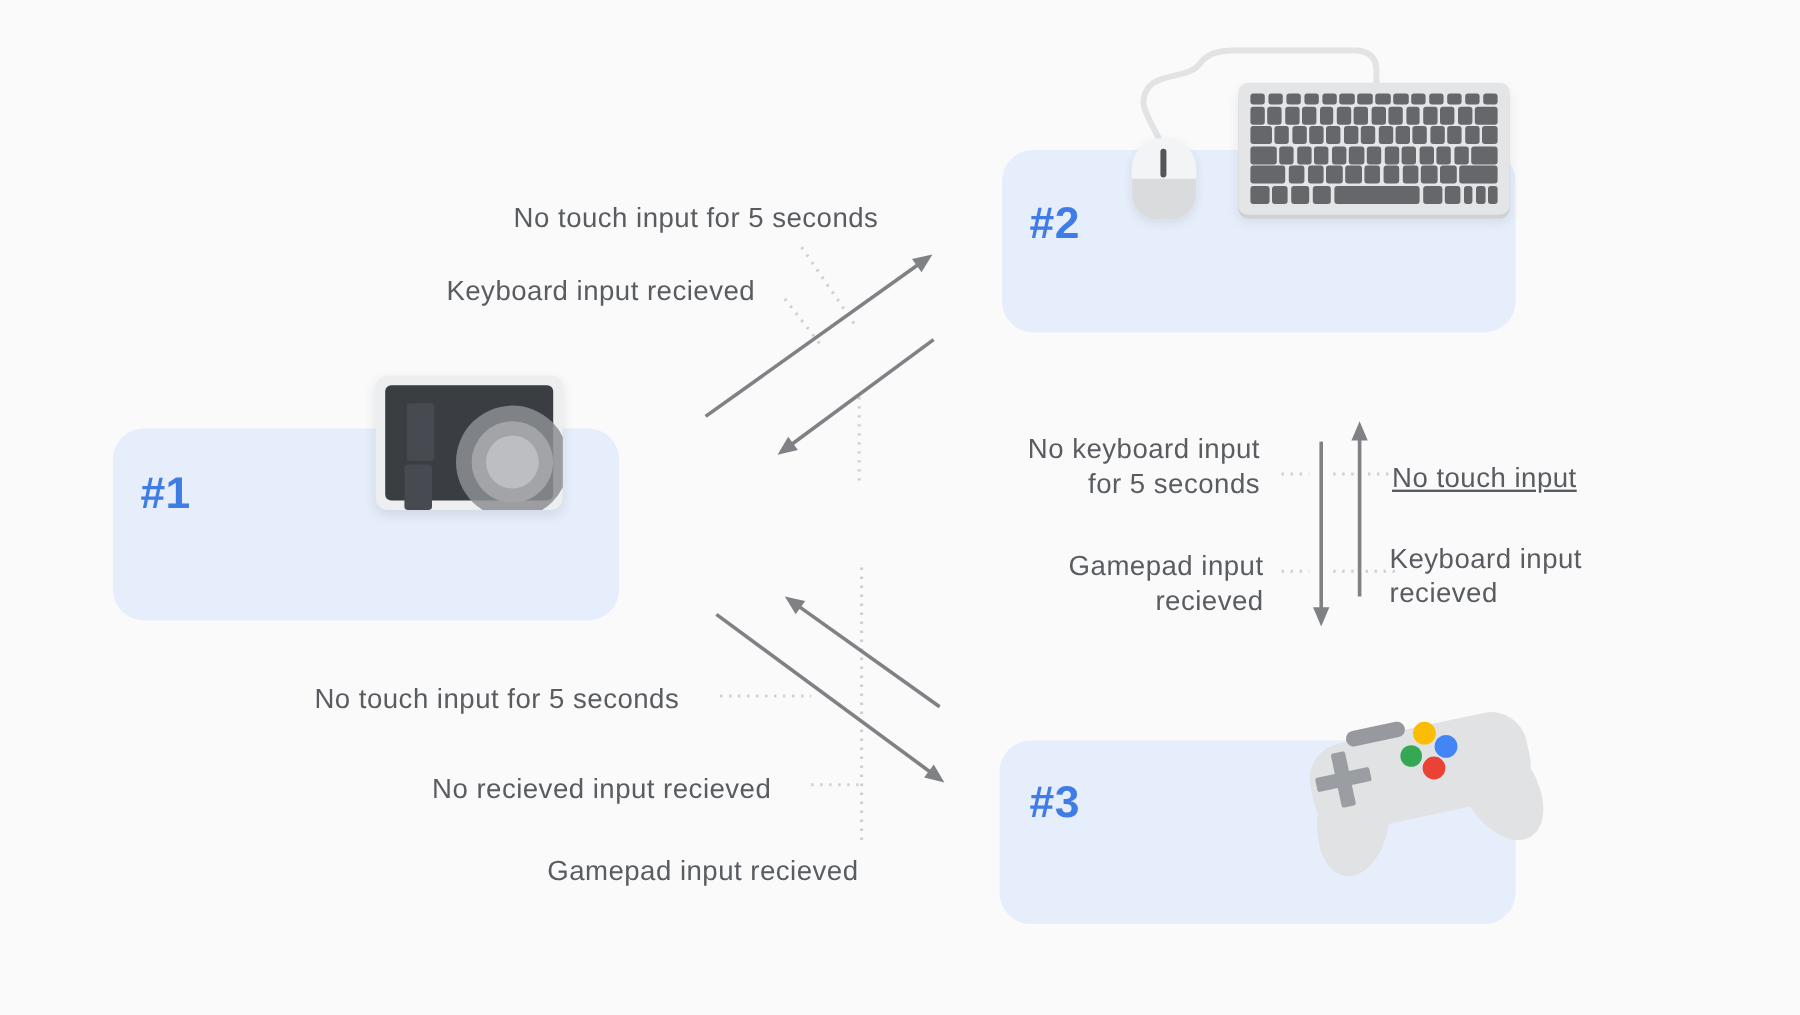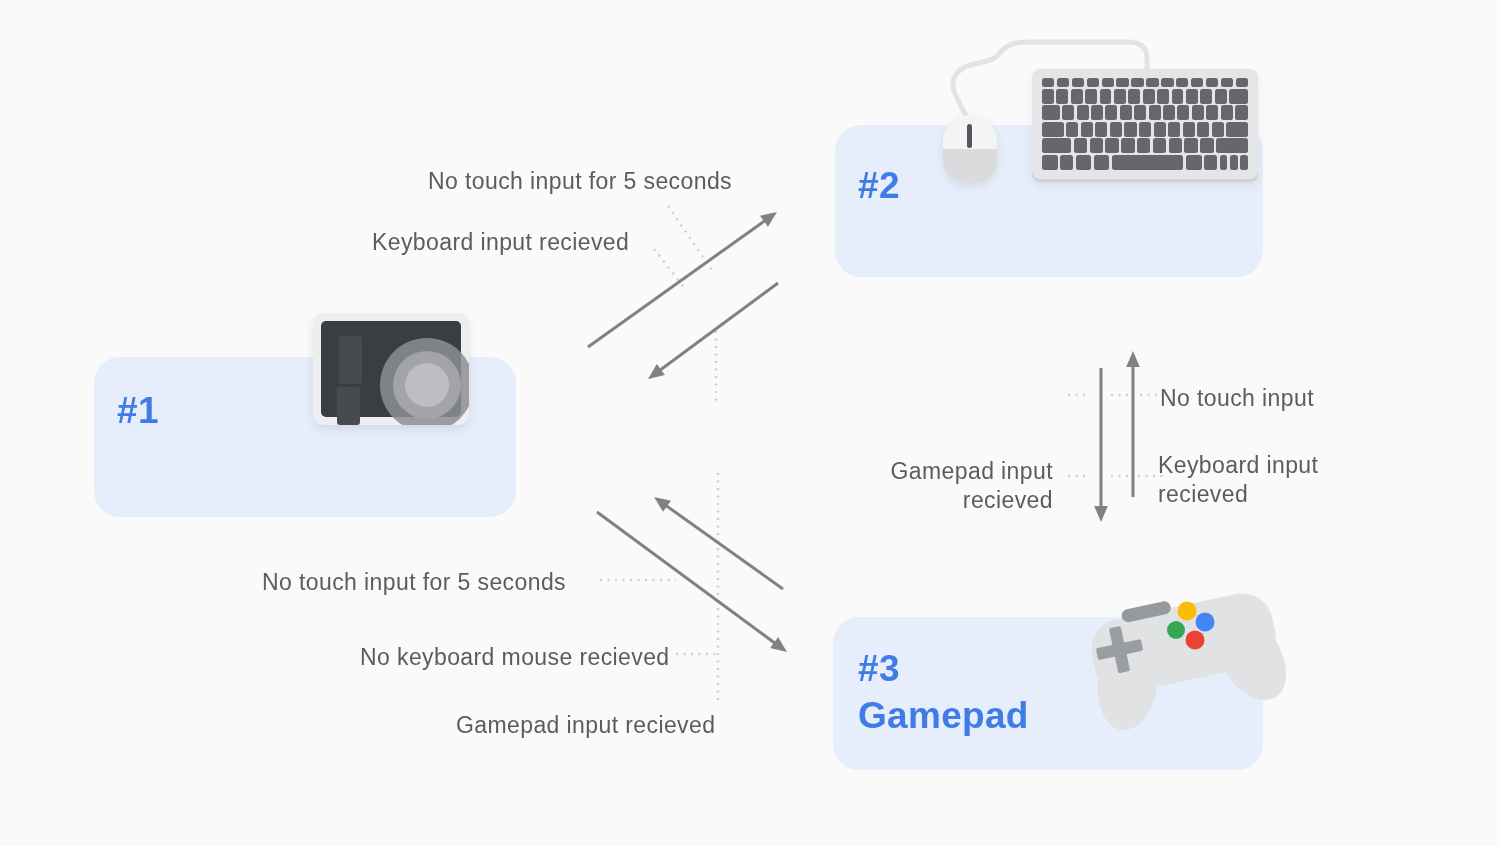--- a/index.html
+++ b/index.html
@@ -75,21 +75,20 @@
   <div class="node" id="node3"></div>
 
   <div class="node-title" id="title1">
     <div>#1</div>
   </div>
   <div class="node-title" id="title2">
     <div>#2</div>
   </div>
   <div class="node-title" id="title3">
     <div>#3</div>
-    <div>Gamepad</div>
   </div>
 
   <div class="ts-frame">
     <div class="ts-screen">
       <div class="ts-r1"></div>
       <div class="ts-r2"></div>
     </div>
     <div class="ts-c ts-c1"></div>
     <div class="ts-c ts-c2"></div>
     <div class="ts-c ts-c3"></div>
@@ -206,20 +205,21 @@
     <g>
       <circle cx="107" cy="36" r="9.5" fill="#fbbc04"></circle>
       <circle cx="125" cy="47" r="9.5" fill="#4285f4"></circle>
       <circle cx="96" cy="55" r="9" fill="#34a853"></circle>
       <circle cx="115" cy="65" r="9.5" fill="#ea4335"></circle>
     </g>
   </svg>
 
   <div class="lbl nowrap" style="left:428px;top:167px;">No touch input for 5 seconds</div>
   <div class="lbl nowrap" style="left:372px;top:228px;">Keyboard input recieved</div>
+  <div class="lbl r" style="right:450px;top:360px;width:205px;">No keyboard input for 5 seconds</div>
   <div class="lbl r" style="right:447px;top:457px;width:165px;">Gamepad input recieved</div>
-  <div class="lbl nowrap" style="left:1160px;top:384px;">No touch input</div>
+  <div class="lbl nowrap" style="left:1160px;top:384px;text-decoration:underline;">No touch input</div>
   <div class="lbl" style="left:1158px;top:451px;width:175px;">Keyboard input recieved</div>
   <div class="lbl nowrap" style="left:262px;top:568px;">No touch input for 5 seconds</div>
-  <div class="lbl nowrap" style="left:360px;top:643px;">No keyboard mouse recieved</div>
+  <div class="lbl nowrap" style="left:360px;top:643px;">No recieved input recieved</div>
   <div class="lbl nowrap" style="left:456px;top:711px;">Gamepad input recieved</div>
 
 </div>
 
 </body></html>

